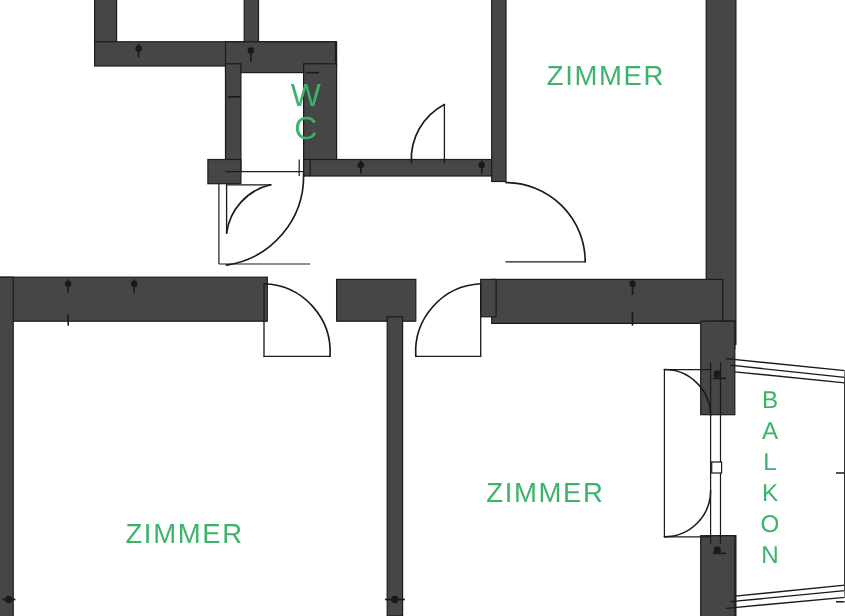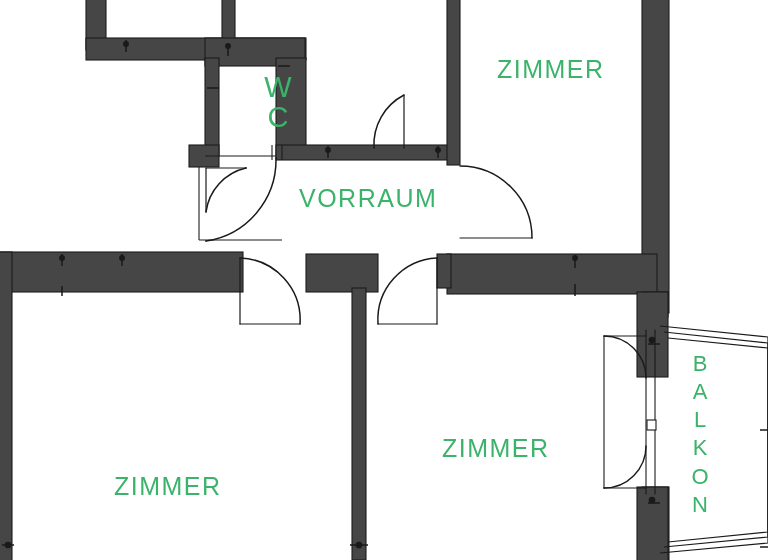--- a/index.html
+++ b/index.html
@@ -179,21 +179,20 @@
     </g>
   </svg>
 
   <div class="room-label stacked" style="left:248px; top:72px; width:60px; font-size:29px;">
     <span>W</span><br>
     <span>C</span>
   </div>
 
   <div class="room-label" style="left:497px; top:56px; font-size:25px;">ZIMMER</div>
 
-  <div class="room-label" style="left:299px; top:185px; font-size:25px;">VORRAUM</div>
 
   <div class="room-label" style="left:114px; top:473px; font-size:25px;">ZIMMER</div>
 
   <div class="room-label" style="left:442px; top:435px; font-size:25px;">ZIMMER</div>
 
   <div class="room-label vertical" style="left:688px; top:350px; width:24px; font-size:22px;">
     <span>B</span>
     <span>A</span>
     <span>L</span>
     <span>K</span>

